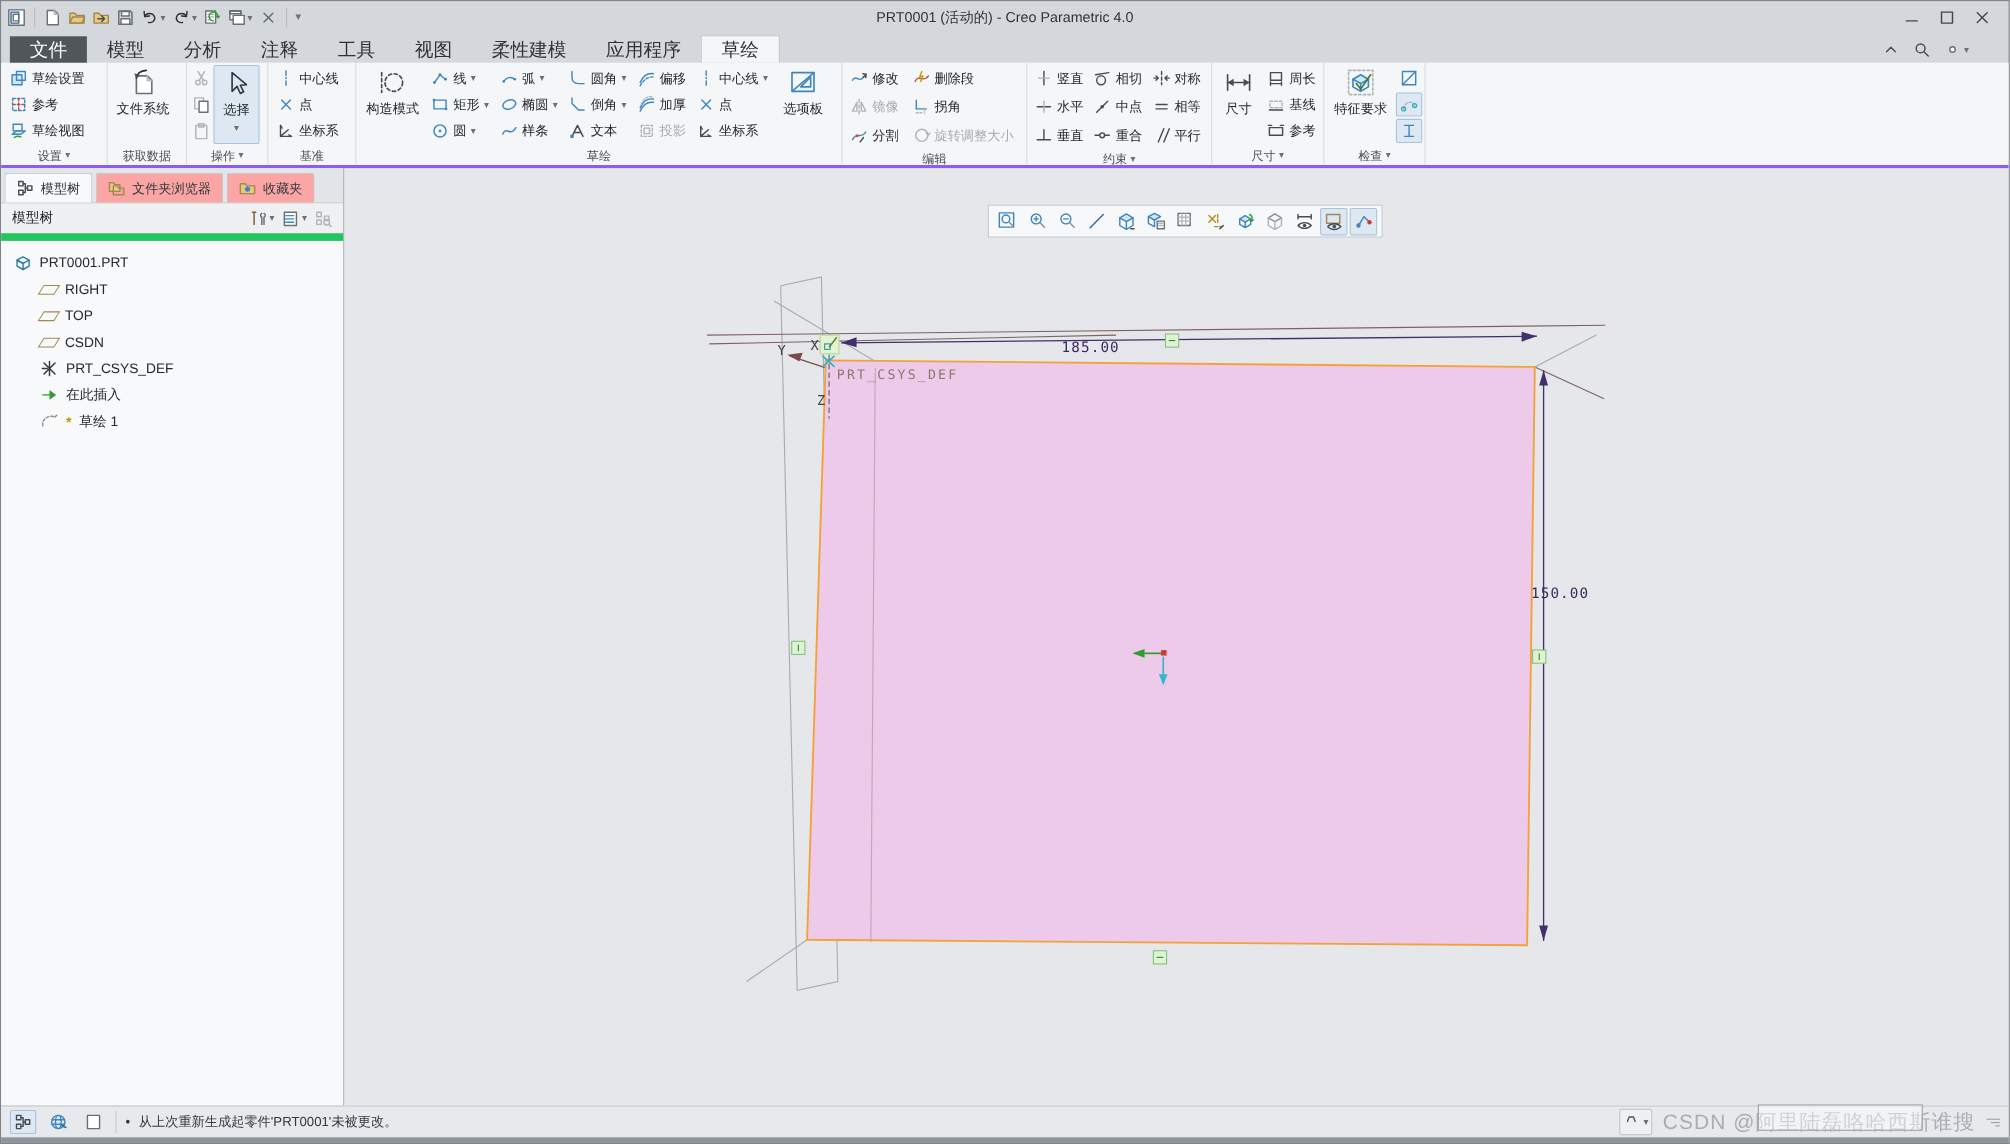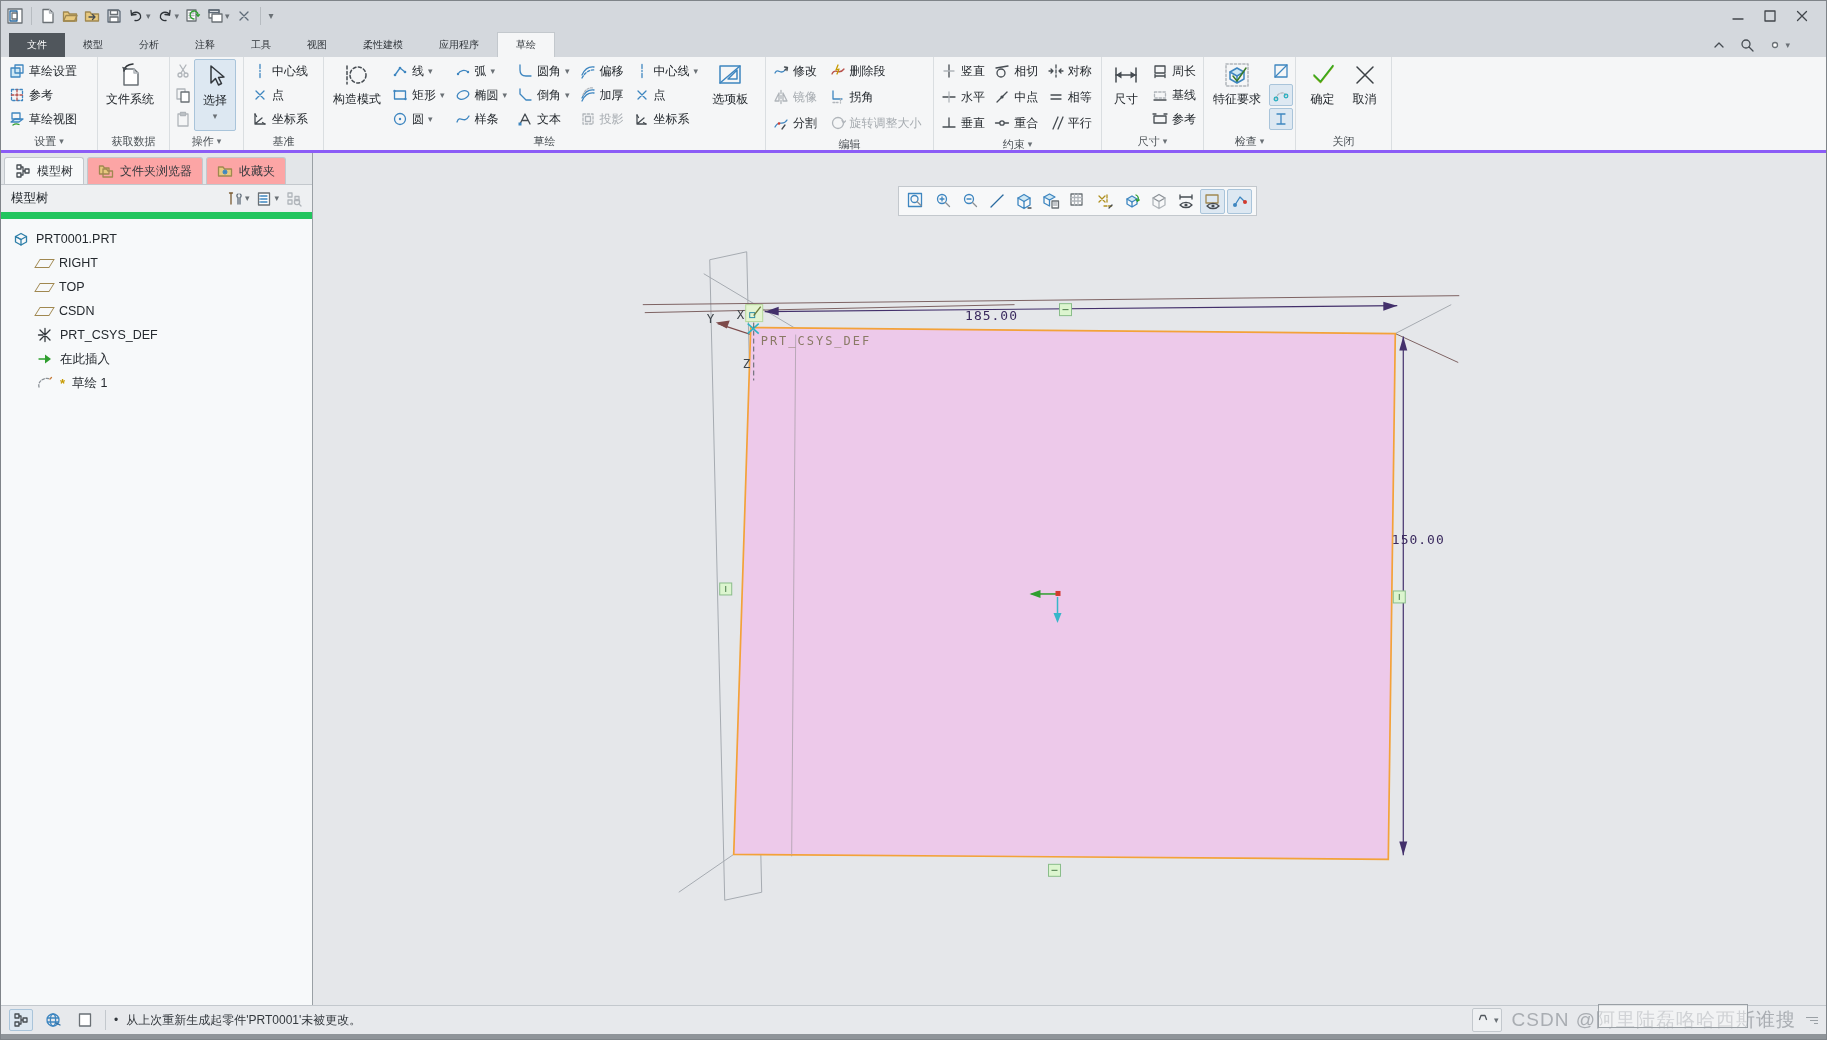--- a/index.html
+++ b/index.html
@@ -7,21 +7,21 @@
 body{font-family:"Liberation Sans","DejaVu Sans",sans-serif;background:#d4d8dd;overflow:hidden;-webkit-font-smoothing:antialiased}
 .app{position:relative;width:1827px;height:1040px;border:1px solid #7f8489;display:flex;flex-direction:column;background:#d4d8dd}
 
 .titlebar{height:30px;display:flex;align-items:center;padding:0 6px;position:relative;flex:none}
 .qat{display:flex;align-items:center;gap:6px;z-index:2}
 .qsep{width:1px;height:18px;background:#b7bcc1;margin:0 2px}
 .title{position:absolute;left:0;right:0;text-align:center;font-size:13px;color:#2e3338;pointer-events:none}
 .winctl{margin-left:auto;display:flex;gap:16px;padding-right:10px;z-index:2;align-items:center}
 
 .tabrow{height:26px;display:flex;align-items:flex-end;padding-left:8px;position:relative;flex:none}
-.tab{height:24px;padding:0 18px;font-size:10px;display:flex;align-items:center;color:#2e3338;white-space:nowrap}
+.tab{height:24px;padding:0 18px;font-size:17px;display:flex;align-items:center;color:#2e3338;white-space:nowrap}
 .tab.filetab{background:#50565c;color:#fff}
 .tab.active{background:#f5f6f7;border:1px solid #c3c8cd;border-bottom:none;height:25px}
 .tabrow-right{position:absolute;right:8px;top:2px;display:flex;gap:12px;align-items:center}
 
 .ribbon{display:flex;background:#f5f6f7;border-bottom:3px solid #8b5cf6;height:96px;flex:none}
 .grp{display:flex;flex-direction:column;border-right:1px solid #dadee1;flex:none}
 .grp-b{flex:1;display:flex;padding:2px 4px;align-items:stretch;gap:2px}
 .grp-l{height:17px;display:flex;align-items:center;justify-content:center;font-size:11px;color:#4a5055;gap:3px}
 .col{display:flex;flex-direction:column;justify-content:space-around;padding:0 1px}
 .sb{display:flex;align-items:center;gap:4px;font-size:12px;color:#24292e;padding:0 3px;height:24px;white-space:nowrap;border-radius:2px}
@@ -129,20 +129,21 @@
             <rect x="5" y="6" width="10" height="8" class="fW" stroke="#5f6b78"></rect>
           </svg>
         <span class="car">▾</span>
       </span>
       <svg class="ic" viewBox="0 0 16 16">
           <path d="M4 4 L12 12 M12 4 L4 12" stroke="#5f6b78" stroke-width="1.8"></path>
         </svg>
       <span class="qsep"></span>
       <span class="car" style="font-size:10px">▾</span>
     </div>
+    <div class="title">PRT0001 (活动的) - Creo Parametric 4.0</div>
     <div class="winctl">
       <svg class="ic" viewBox="0 0 16 16">
           <path d="M3 11 H13" stroke="#41464b" stroke-width="1.6"></path>
         </svg>
       <svg class="ic" viewBox="0 0 16 16">
           <rect x="3" y="3" width="10" height="10" stroke="#41464b" stroke-width="1.6" fill="none"></rect>
         </svg>
       <svg class="ic" viewBox="0 0 16 16">
           <path d="M3.5 3.5 L12.5 12.5 M12.5 3.5 L3.5 12.5" stroke="#41464b" stroke-width="1.6"></path>
         </svg>
@@ -631,40 +632,20 @@
               </svg>
           </div>
         </div>
       </div>
       <div class="grp-l">
           <span>检查</span>
           <span class="car">▾</span>
         </div>
     </div>
 
-    <div class="grp" style="width:96px">
-      <div class="grp-b" style="justify-content:center;gap:6px">
-        <div class="bb" style="min-width:36px">
-          <svg class="ic2" viewBox="0 0 26 26">
-              <path d="M4 14 L10.5 20.5 L23 4.5" stroke="#8aa821" stroke-width="4.5"></path>
-              <path d="M4 13 L10.5 19.5 L23 3.5" stroke="#35a81c" stroke-width="3"></path>
-            </svg>
-          <span>确定</span>
-        </div>
-        <div class="bb" style="min-width:36px">
-          <svg class="ic2" viewBox="0 0 26 26">
-              <path d="M5 5 L21 21 M21 5 L5 21" stroke="#3b4045" stroke-width="3.2"></path>
-            </svg>
-          <span>取消</span>
-        </div>
-      </div>
-      <div class="grp-l">
-          <span>关闭</span>
-        </div>
-    </div>
 
     <div class="grp grp-fill"></div>
   </div>
 
   <div class="content">
 
     <div class="lpanel">
       <div class="ltabs">
         <div class="ltab active">
           <svg class="ic" viewBox="0 0 16 16">

